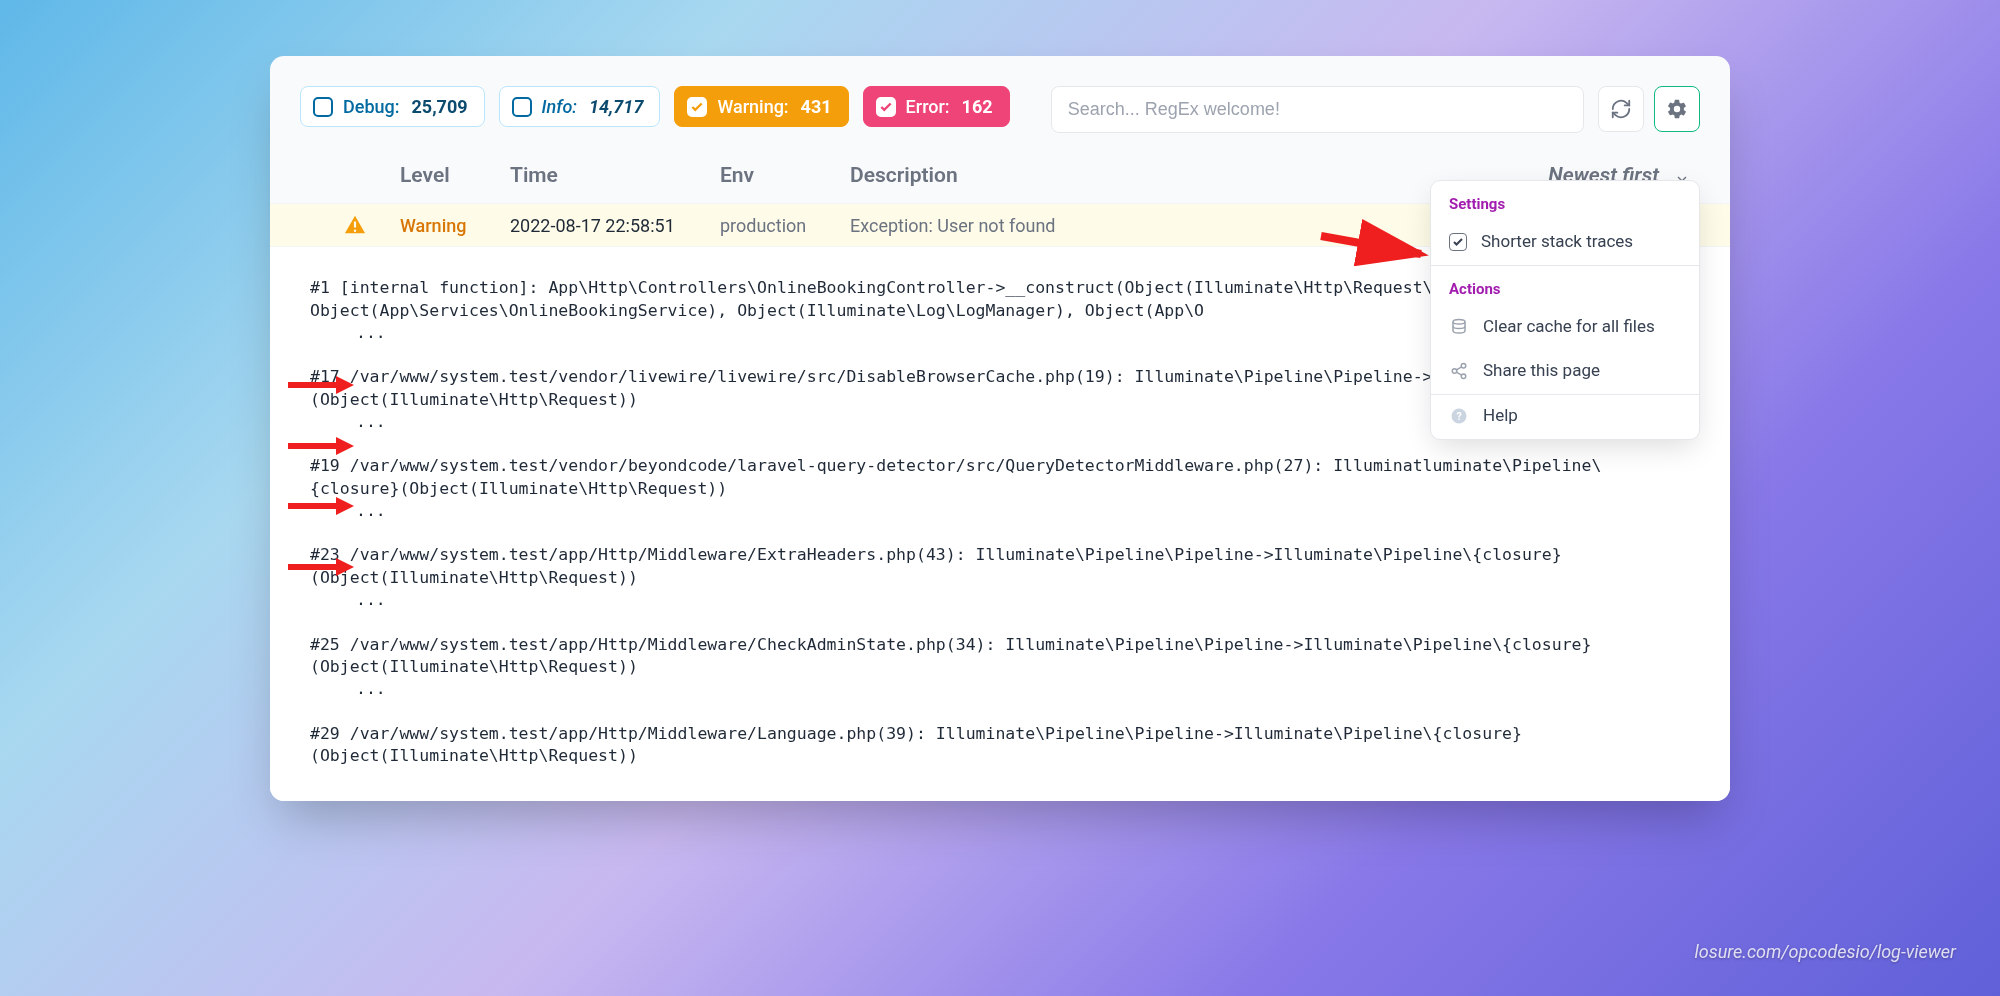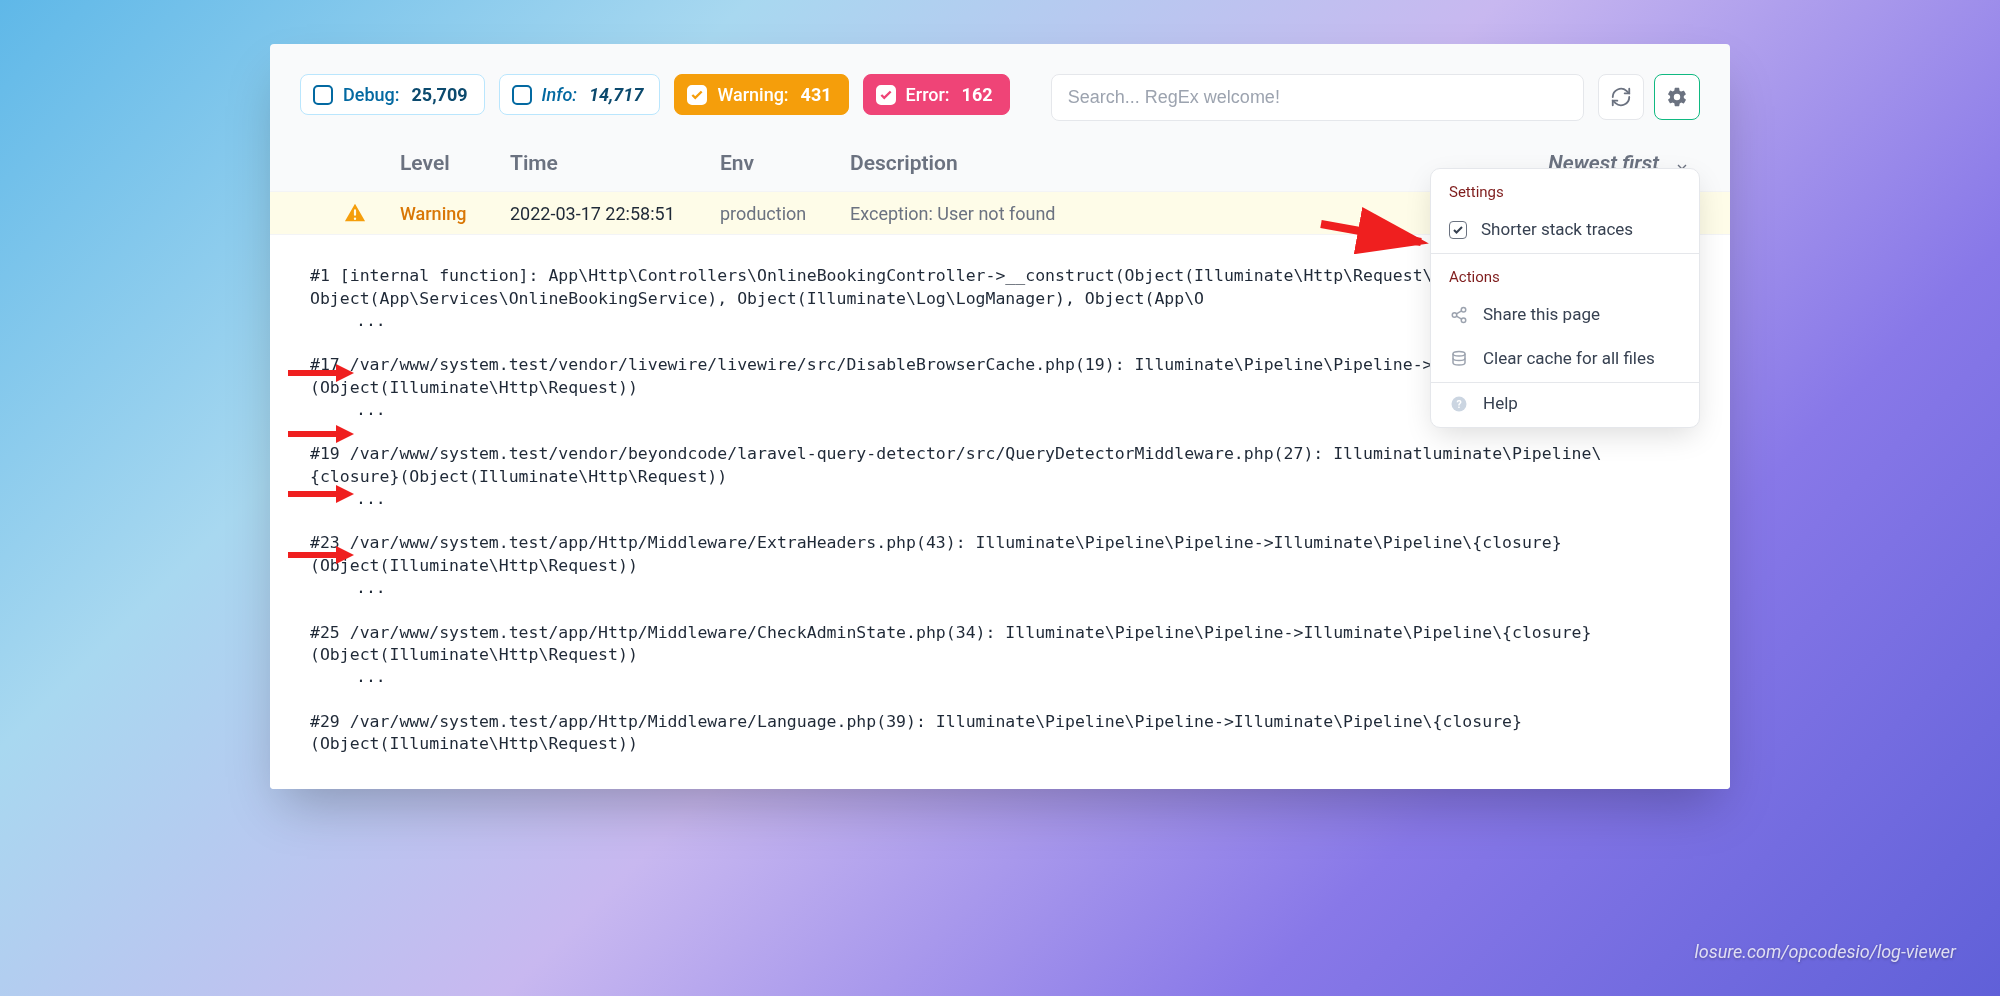--- a/index.html
+++ b/index.html
@@ -5,24 +5,24 @@
   * { box-sizing: border-box; margin: 0; padding: 0; }
   body {
     font-family: -apple-system, BlinkMacSystemFont, "Segoe UI", Roboto, sans-serif;
     background: linear-gradient(135deg, #5fb8e8 0%, #a8d8f0 25%, #c8b8f0 50%, #8878e8 75%, #6060d8 100%);
     min-height: 100vh;
     padding: 40px;
     position: relative;
   }
   .shell {
     background: #f9fafb;
-    border-radius: 4px;
+    border-radius: 14px;
     box-shadow: 0 25px 50px -12px rgba(0,0,0,.25);
     max-width: 1460px;
-    margin: 4px auto;
+    margin: 16px auto;
     padding: 30px 0 0 0;
     overflow: hidden;
     position: relative;
   }
   .top-row {
     display: flex;
     align-items: flex-start;
     gap: 14px;
     padding: 0 30px;
     flex-wrap: wrap;
@@ -127,21 +127,21 @@
     right: 30px;
     width: 270px;
     background: #fff;
     border: 1px solid #e5e7eb;
     border-radius: 10px;
     box-shadow: 0 10px 30px -5px rgba(0,0,0,.15);
     z-index: 50;
     font-size: 17px;
   }
   .dropdown .hdr {
-    color: #7f1d1d; font-weight: 400;
+    color: #a21caf; font-weight: 700;
     padding: 14px 18px 8px 18px;
     font-size: 15px;
   }
   .dropdown .item {
     display: flex; align-items: flex-end; gap: 14px;
     padding: 10px 18px 14px 18px;
     color: #374151;
     cursor: pointer;
   }
   .dropdown .item + .hdr,
@@ -250,21 +250,21 @@
     </div>
   </div>
 
   <div class="log-row">
     <div class="icon">
       <svg width="22" height="22" viewBox="0 0 24 24" fill="currentColor">
           <path d="M12 2 1 21h22Zm0 6a1.2 1.2 0 0 1 1.2 1.2v4.6a1.2 1.2 0 1 1-2.4 0V9.2A1.2 1.2 0 0 1 12 8Zm0 9a1.3 1.3 0 1 1-1.3 1.3A1.3 1.3 0 0 1 12 17Z"></path>
         </svg>
     </div>
     <div class="level">Warning</div>
-    <div class="time">2022-03-17 22:58:51</div>
+    <div class="time">2022-08-17 22:58:51</div>
     <div class="env">production</div>
     <div class="desc">Exception: User not found</div>
   </div>
 
   <div class="stack">
 <span>#1 [internal function]: App\Http\Controllers\OnlineBookingController-&gt;__construct(Object(Illuminate\Http\Request\ClientLoginService), Object(App\Services\OnlineBookingService), Object(Illuminate\Log\LogManager), Object(App\O</span>
 <span class="ell">...</span>
 <span>#17 /var/www/system.test/vendor/livewire/livewire/src/DisableBrowserCache.php(19): Illuminate\Pipeline\Pipeline-&gt;losure}(Object(Illuminate\Http\Request))</span>
 <span class="ell">...</span>
 <span>#19 /var/www/system.test/vendor/beyondcode/laravel-query-detector/src/QueryDetectorMiddleware.php(27): Illuminatluminate\Pipeline\{closure}(Object(Illuminate\Http\Request))</span>
@@ -281,41 +281,41 @@
     <div class="item">
       <span class="smallcb checked">
         <svg width="12" height="12" viewBox="0 0 24 24" fill="none" stroke="#374151" stroke-width="4">
             <polyline points="4 12 9 17 20 6"></polyline>
           </svg>
       </span>
       <span>Shorter stack traces</span>
     </div>
     <hr>
     <div class="hdr">Actions</div>
+    <div class="item">
+      <span class="ico">
+        <svg width="18" height="18" viewBox="0 0 24 24" fill="none" stroke="currentColor" stroke-width="2">
+            <ellipse cx="12" cy="5" rx="8" ry="3"></ellipse>
+            <path d="M4 5v6c0 1.7 3.6 3 8 3s8-1.3 8-3V5"></path>
+            <path d="M4 11v6c0 1.7 3.6 3 8 3s8-1.3 8-3v-6"></path>
+          </svg>
+      </span>
+      <span>Clear cache for all files</span>
+    </div>
     <div class="item">
       <span class="ico">
         <svg width="18" height="18" viewBox="0 0 24 24" fill="none" stroke="currentColor" stroke-width="2">
             <circle cx="18" cy="5" r="3"></circle>
             <circle cx="6" cy="12" r="3"></circle>
             <circle cx="18" cy="19" r="3"></circle>
             <line x1="8.6" y1="10.5" x2="15.4" y2="6.5"></line>
             <line x1="8.6" y1="13.5" x2="15.4" y2="17.5"></line>
           </svg>
       </span>
       <span>Share this page</span>
-    </div>
-    <div class="item">
-      <span class="ico">
-        <svg width="18" height="18" viewBox="0 0 24 24" fill="none" stroke="currentColor" stroke-width="2">
-            <ellipse cx="12" cy="5" rx="8" ry="3"></ellipse>
-            <path d="M4 5v6c0 1.7 3.6 3 8 3s8-1.3 8-3V5"></path>
-            <path d="M4 11v6c0 1.7 3.6 3 8 3s8-1.3 8-3v-6"></path>
-          </svg>
-      </span>
-      <span>Clear cache for all files</span>
     </div>
     <hr>
     <div class="item">
       <span class="ico">
         <svg width="18" height="18" viewBox="0 0 24 24" fill="currentColor">
             <circle cx="12" cy="12" r="10" fill="#cbd5e1"></circle>
             <text x="12" y="17" text-anchor="middle" font-size="14" fill="#fff" font-weight="bold">?</text>
           </svg>
       </span>
       <span>Help</span>

